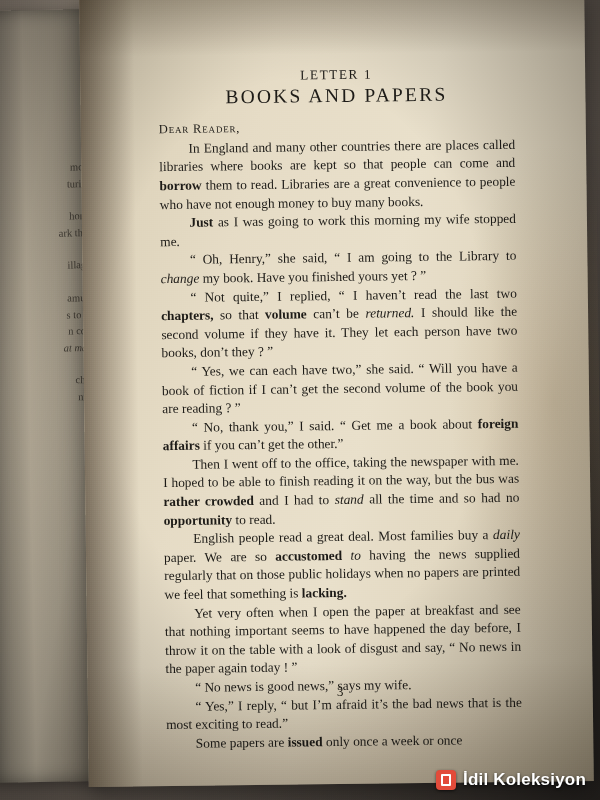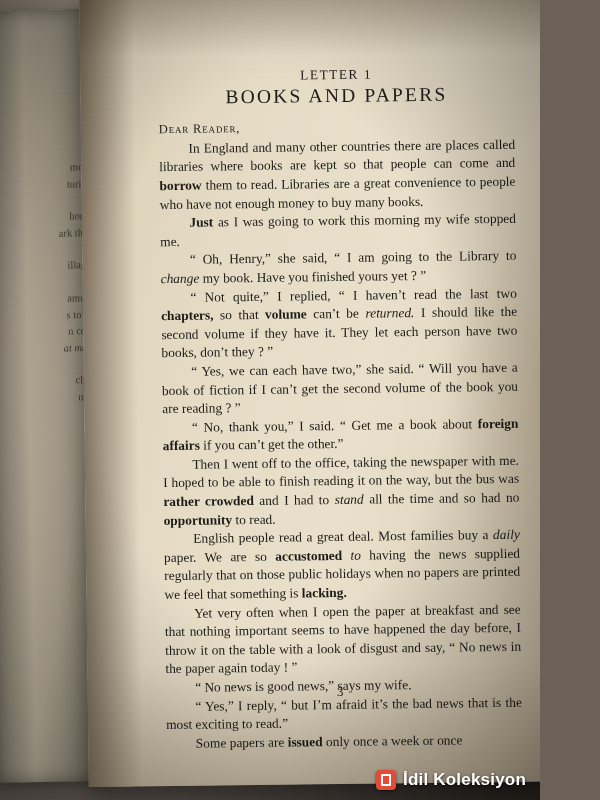--- a/index.html
+++ b/index.html
@@ -2,21 +2,21 @@
 <html><head>
 <meta charset="utf-8">
 <style>
   html, body {
     margin: 0;
     padding: 0;
     background: #6b6158;
   }
   #shot {
     position: relative;
-    width: 540px;
+    width: 600px;
     height: 800px;
     overflow: hidden;
     background: #b91c1c;
     font-family: "Liberation Serif", serif;
   }
 
   
   .desk {
     position: absolute;
     inset: 0;

